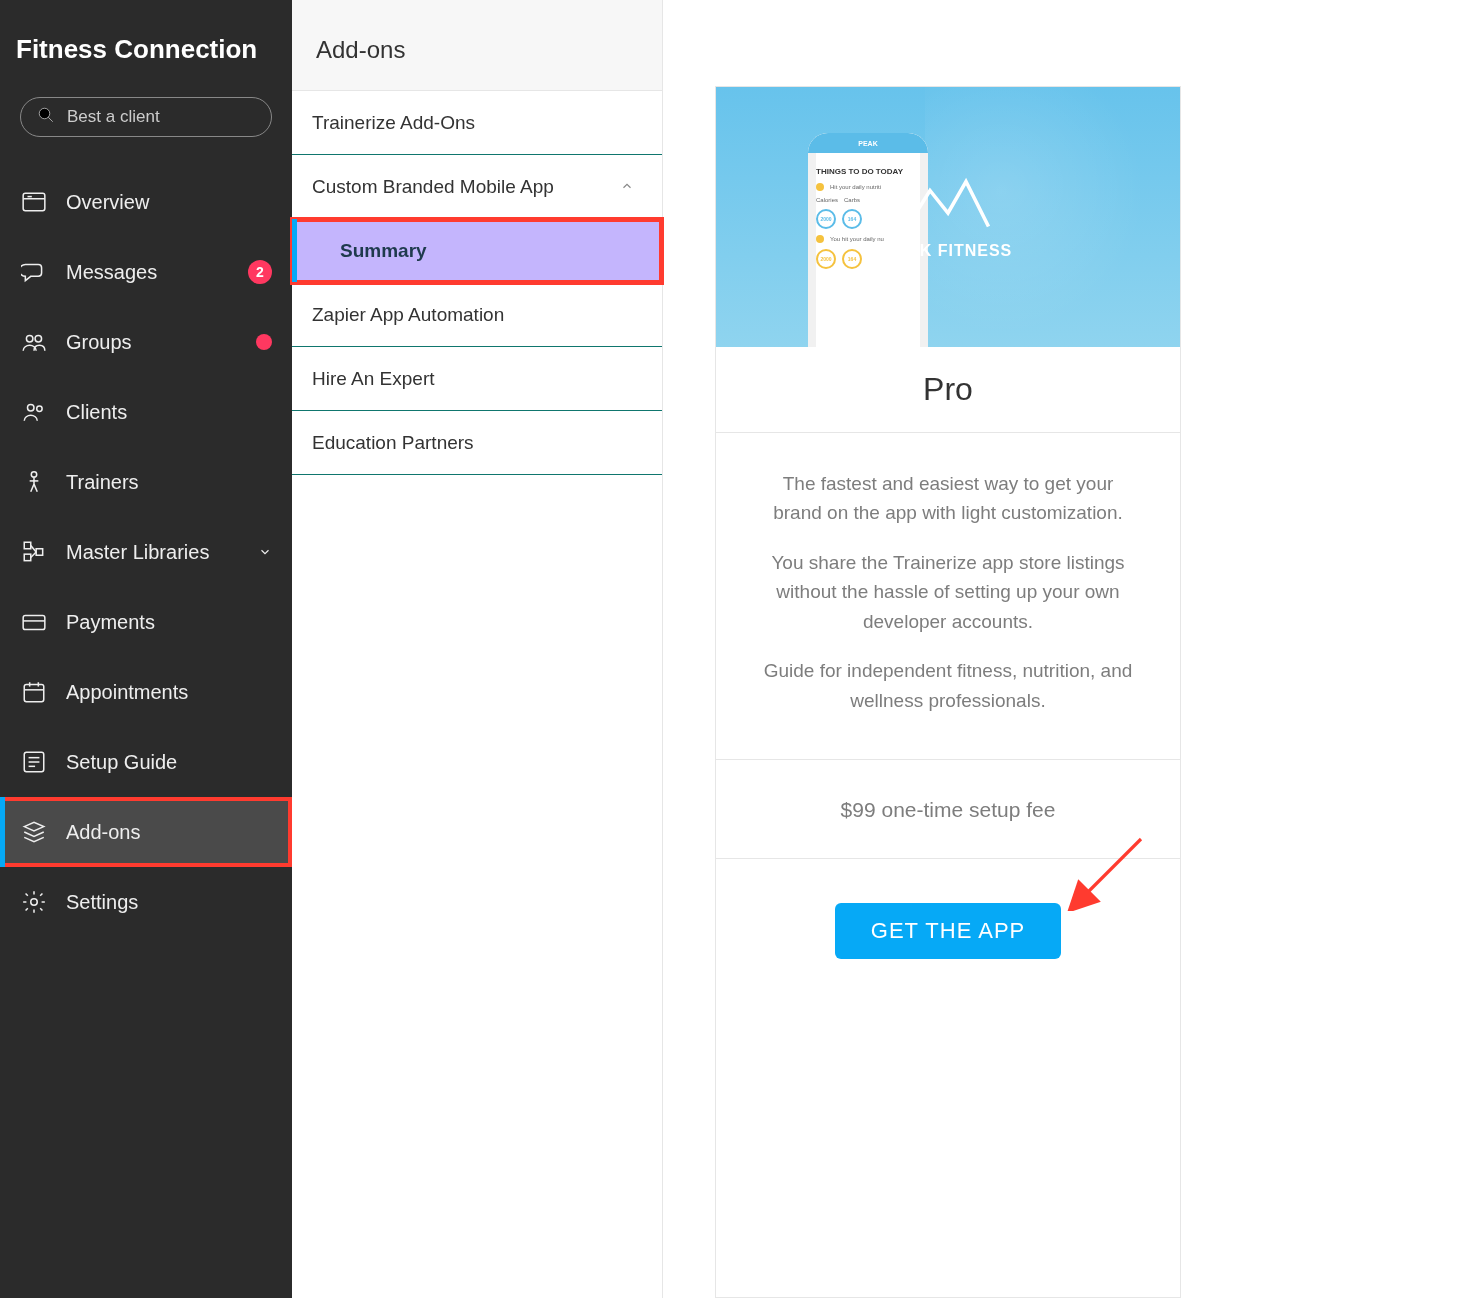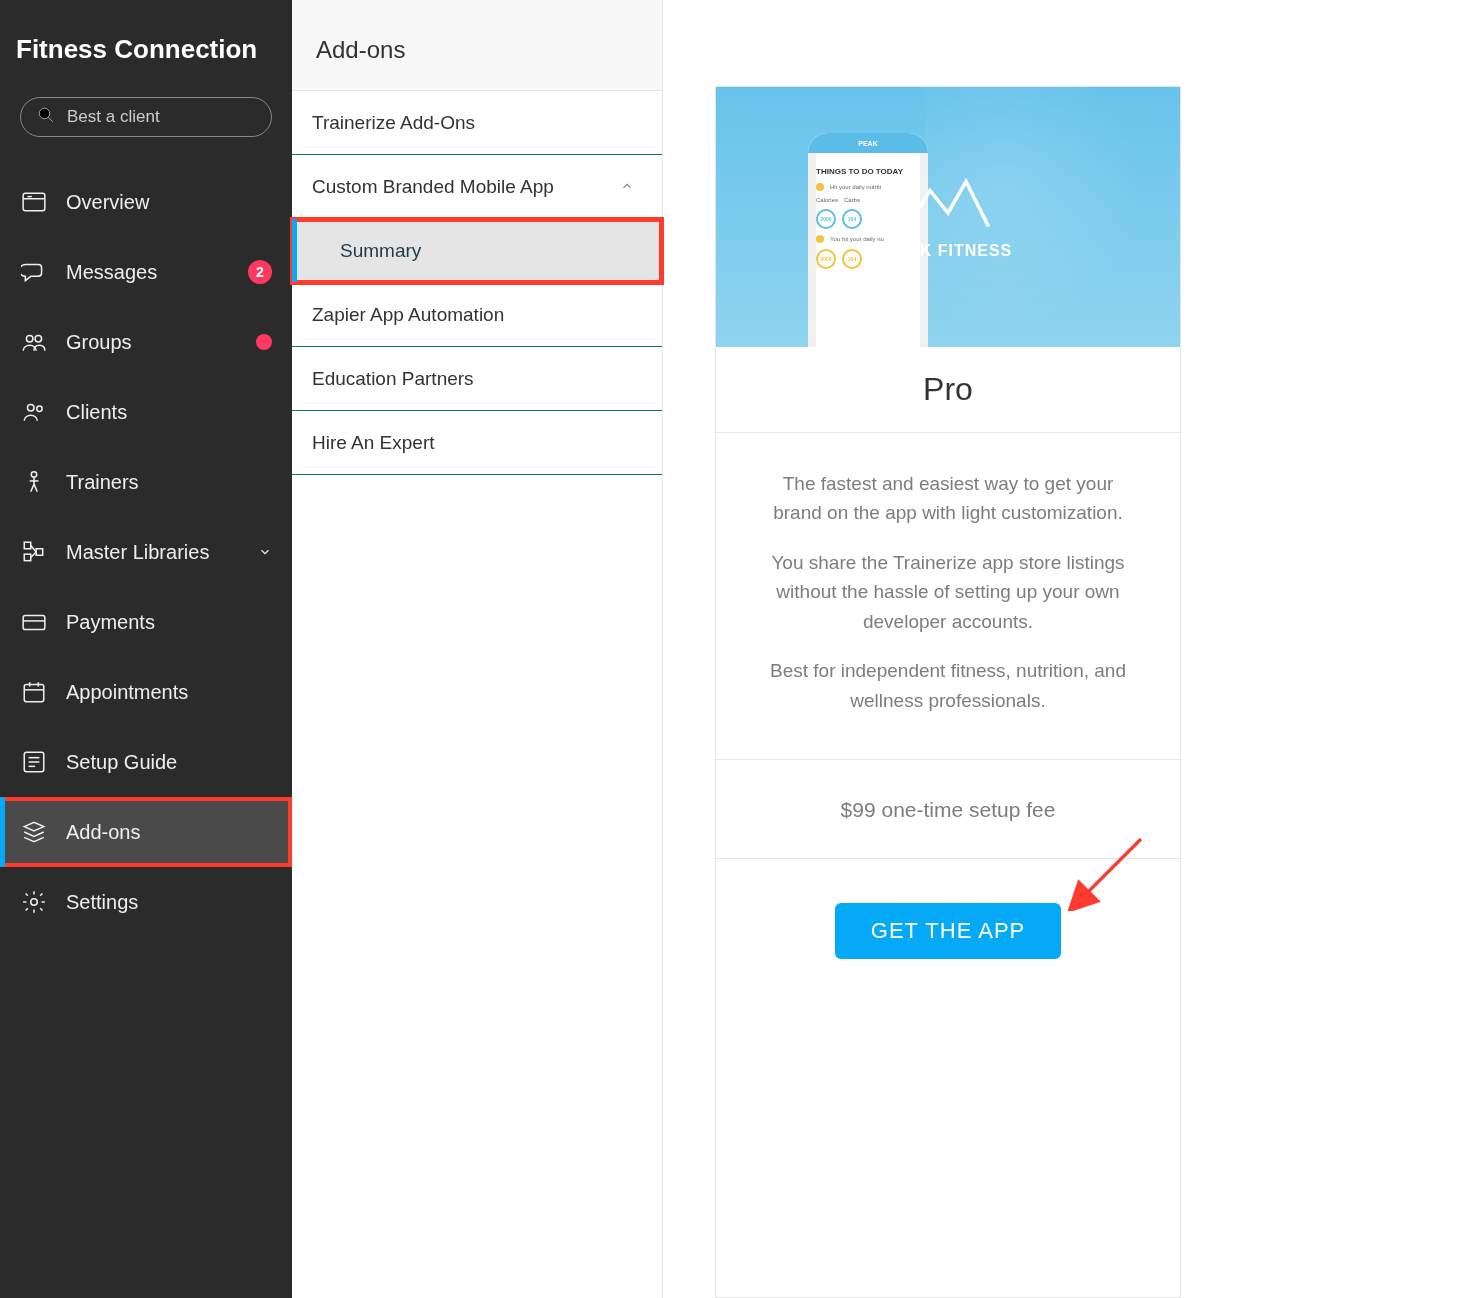--- a/index.html
+++ b/index.html
@@ -117,23 +117,23 @@
     cursor: pointer;
     justify-content: space-between;
   }
   .subnav-item svg { width: 14px; height: 14px; stroke:#888; fill:none; stroke-width:2; }
   .subnav-sub {
     height: 64px;
     display: flex;
     align-items: center;
     padding-left: 48px;
     font-size: 19px;
-    font-weight: 400;
+    font-weight: 700;
     color: #1f3a4d;
-    background: #e5e5e5;
+    background: #c4b5fd;
     border-bottom: 1px solid #e6e6e6;
     position: relative;
     cursor: pointer;
   }
   .subnav-sub::before {
     content: "";
     position: absolute;
     left: 0; top: 0; bottom: 0;
     width: 5px;
     background: #06A9F6;
@@ -415,25 +415,25 @@
 
   <div class="subnav-sub highlight-box">
     <span>Summary</span>
   </div>
 
   <div class="subnav-item">
     <span>Zapier App Automation</span>
   </div>
 
   <div class="subnav-item">
+    <span>Hire An Expert</span>
+  </div>
+
+  <div class="subnav-item">
     <span>Education Partners</span>
-  </div>
-
-  <div class="subnav-item">
-    <span>Hire An Expert</span>
   </div>
 </div>
 
 <div class="main">
   <div class="plan-card">
 
     <div class="plan-img">
       <div class="silhouette"></div>
       <div class="phone">
         <div class="bar">PEAK</div>
@@ -465,21 +465,21 @@
           </svg>
         <div>PEAK FITNESS</div>
       </div>
     </div>
 
     <div class="plan-title">Pro</div>
 
     <div class="plan-desc">
       <div>The fastest and easiest way to get your brand on the app with light customization.</div>
       <div>You share the Trainerize app store listings without the hassle of setting up your own developer accounts.</div>
-      <div>Best for independent fitness, nutrition, and wellness professionals.</div>
+      <div>Guide for independent fitness, nutrition, and wellness professionals.</div>
     </div>
 
     <div class="plan-fee">$99 one-time setup fee</div>
 
     <div class="plan-cta">
       <button class="cta-btn">GET THE APP</button>
       <div class="arrow-annot">
         <svg viewBox="0 0 100 100">
           <defs>
             <marker id="ah" markerWidth="10" markerHeight="10" refX="2" refY="5" orient="auto">

